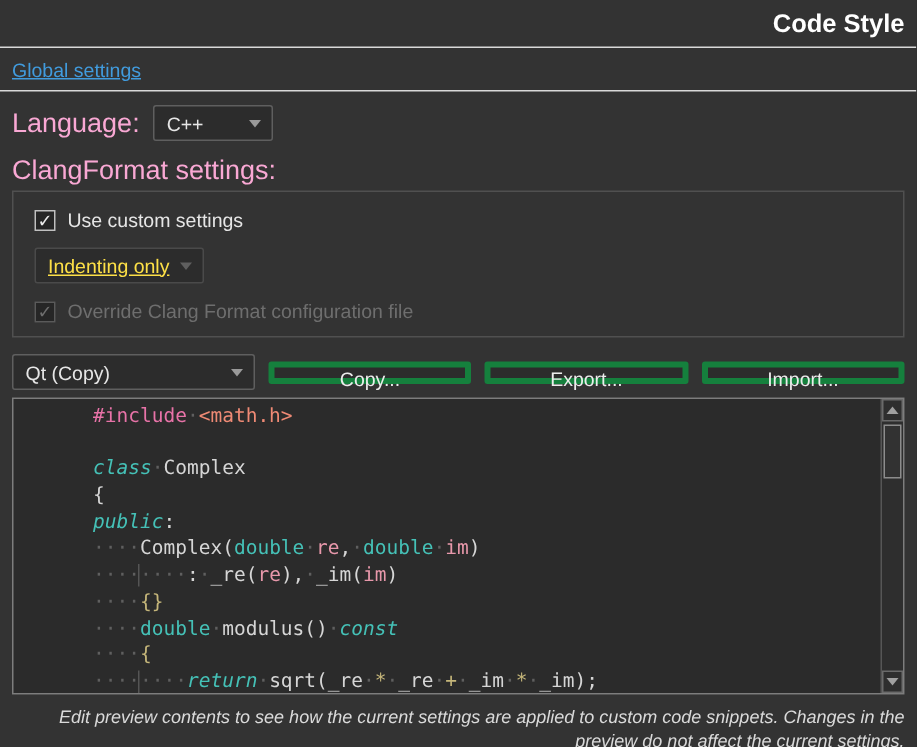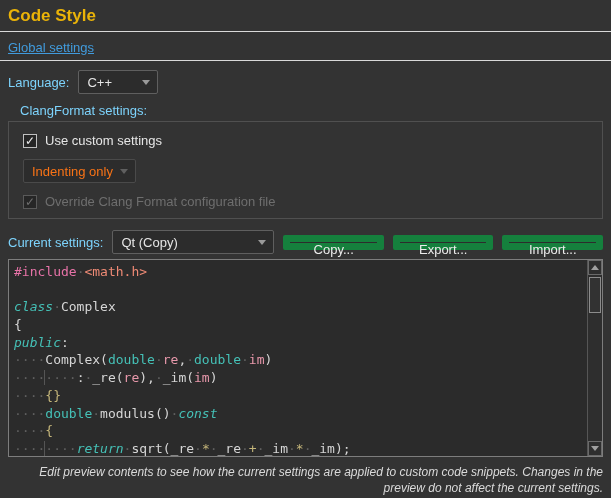--- a/index.html
+++ b/index.html
@@ -2,64 +2,64 @@
 <html style="--c-link: #419bdd; --c-pp: #e873a8; --c-str: #ef8a75; --c-kw: #45c1b7; --c-ty: #45c1b7; --c-par: #e898ab; --c-op: #c5b67a; --c-pl: #d6d6d6;"><head>
 <meta charset="utf-8">
 <style>
   html,body{margin:0;padding:0;background:#333333;}
   .page{
     width:611px;height:498px;background:#333333;position:relative;overflow:hidden;
     font-family:"Liberation Sans",sans-serif;color:#e6e6e6;box-sizing:border-box;
   }
   .page *{box-sizing:border-box;}
 
-  .title{font-size:17px;font-weight:bold;color:#eab308;margin:6px 8px 5px 8px;line-height:20px;}
+  .title{font-size:17px;font-weight:bold;color:#ffffff;margin:6px 8px 5px 8px;line-height:20px;text-align:right;}
   .rule{height:1px;background:#d9d9d9;border:0;margin:0;width:100%;}
   .link-row{margin:6px 8px 4px 8px;}
   .link{color:var(--c-link,#419bdd);text-decoration:underline;font-size:13px;cursor:pointer;}
 
   .row{display:flex;align-items:center;font-size:13px;}
   .lang-row{margin:9px 8px 0 8px;gap:9px;}
-  .label{color:#7dd3fc;font-size:13px;}
+  .label{color:#f9a8d4;font-size:18px;}
 
   .combo{
     position:relative;height:24px;background:#2c2c2c;border:1px solid #5f5f5f;border-radius:2px;
     display:inline-flex;align-items:center;padding:0 22px 0 8px;font-size:13px;color:#e6e6e6;cursor:pointer;
   }
   .combo .arrow{
     position:absolute;right:7px;top:9px;width:0;height:0;
     border-left:4px solid transparent;border-right:4px solid transparent;border-top:5px solid #9a9a9a;
   }
-  .combo.disabled{border-color:#4a4a4a;color:#f97316;cursor:default;}
+  .combo.disabled{border-color:#4a4a4a;color:#fde047;cursor:default;text-decoration:underline;}
   .combo.disabled .arrow{border-top-color:#5f5f5f;}
   .combo-lang{width:80px;}
   .combo-current{width:162px;}
 
-  .section-label{margin:9px 8px 0 20px;}
+  .section-label{margin:9px 8px 0 8px;}
   .groupbox{margin:3px 8px 0 8px;border:1px solid #505050;padding:11px 14px 9px 14px;}
 
   .check-row{display:flex;align-items:center;gap:8px;font-size:13px;}
   .checkbox{
     width:14px;height:14px;background:#262626;border:1px solid #c0c0c0;
     display:flex;align-items:center;justify-content:center;
     font-size:12px;line-height:12px;color:#ededed;cursor:pointer;flex:none;
   }
   .check-row.disabled .checkbox{border-color:#5a5a5a;color:#6e6e6e;cursor:default;}
   .check-row.disabled .check-label{color:#6e6e6e;}
   .gb-gap{height:11px;}
 
   .current-row{margin:11px 8px 0 8px;gap:9px;}
   .btn{
-    height:15px;flex:1;background:#2c2c2c;border:7px solid #15803d;border-radius:2px;
+    height:15px;flex:1;background:#2c2c2c;border:4px solid #15803d;border-radius:2px;
     color:#ececec;font-size:13px;font-family:"Liberation Sans",sans-serif;cursor:pointer;padding:0 6px;
   }
 
   .editor{
     margin:5px 8px 0 8px;height:198px;background:#2b2b2b;border:1px solid #7d7d7d;
-    position:relative;overflow:hidden;
+    position:relative;overflow:hidden;padding-left:48px;
   }
   .code{
     font-family:"DejaVu Sans Mono",monospace;font-size:13px;line-height:17.7px;
     white-space:pre;padding:3px 20px 0 5px;color:var(--c-pl,#d6d6d6);
   }
   .code-line{height:17.7px;}
   .tok-pp{color:var(--c-pp,#e873a8);}
   .tok-str{color:var(--c-str,#ef8a75);}
   .tok-kw{color:var(--c-kw,#45c1b7);font-style:italic;}
   .tok-ty{color:var(--c-ty,#45c1b7);}
@@ -123,21 +123,20 @@
       <span class="arrow"></span>
     </span>
     <div class="gb-gap"></div>
     <div class="check-row disabled">
       <span class="checkbox">✓</span>
       <span class="check-label">Override Clang Format configuration file</span>
     </div>
   </div>
 
   <div class="row current-row">
-    <span class="label">Current settings:</span>
     <span class="combo combo-current">
       <span>Qt (Copy)</span>
       <span class="arrow"></span>
     </span>
     <button class="btn">Copy...</button>
     <button class="btn">Export...</button>
     <button class="btn">Import...</button>
   </div>
 
   <div class="editor">

